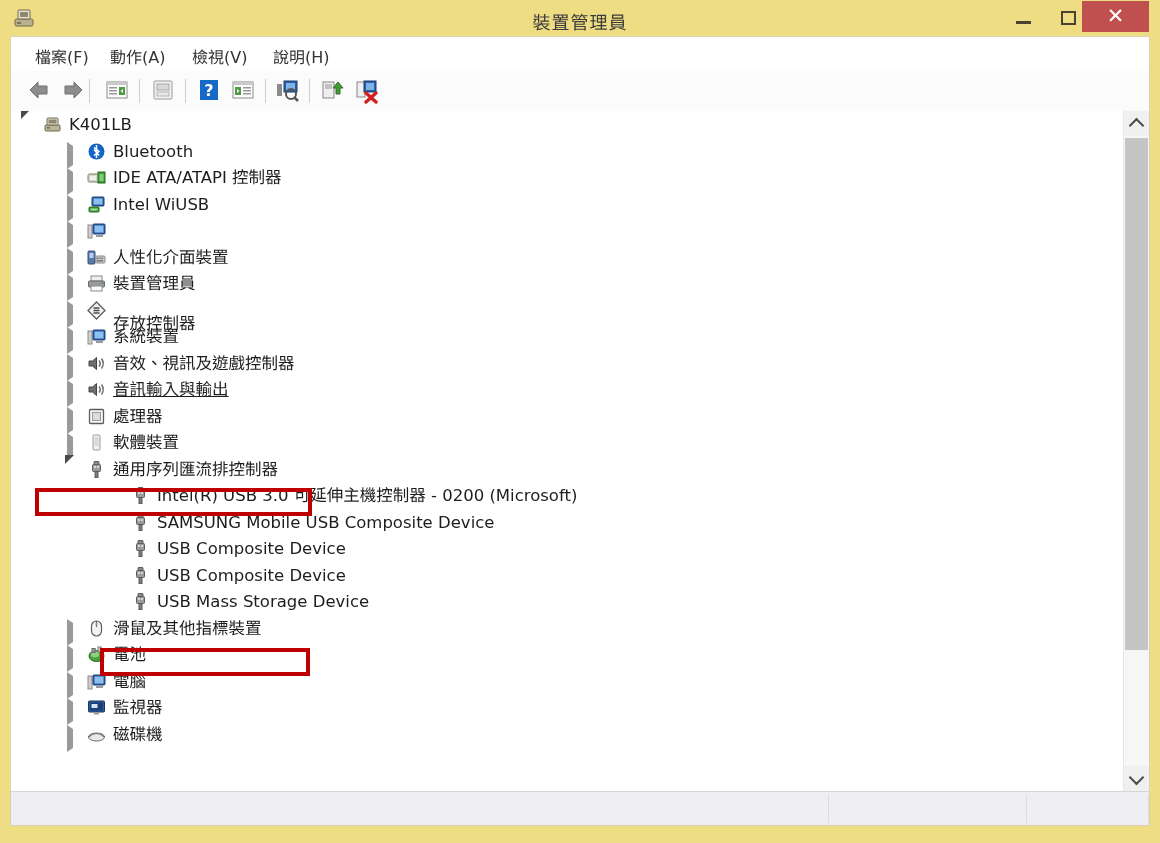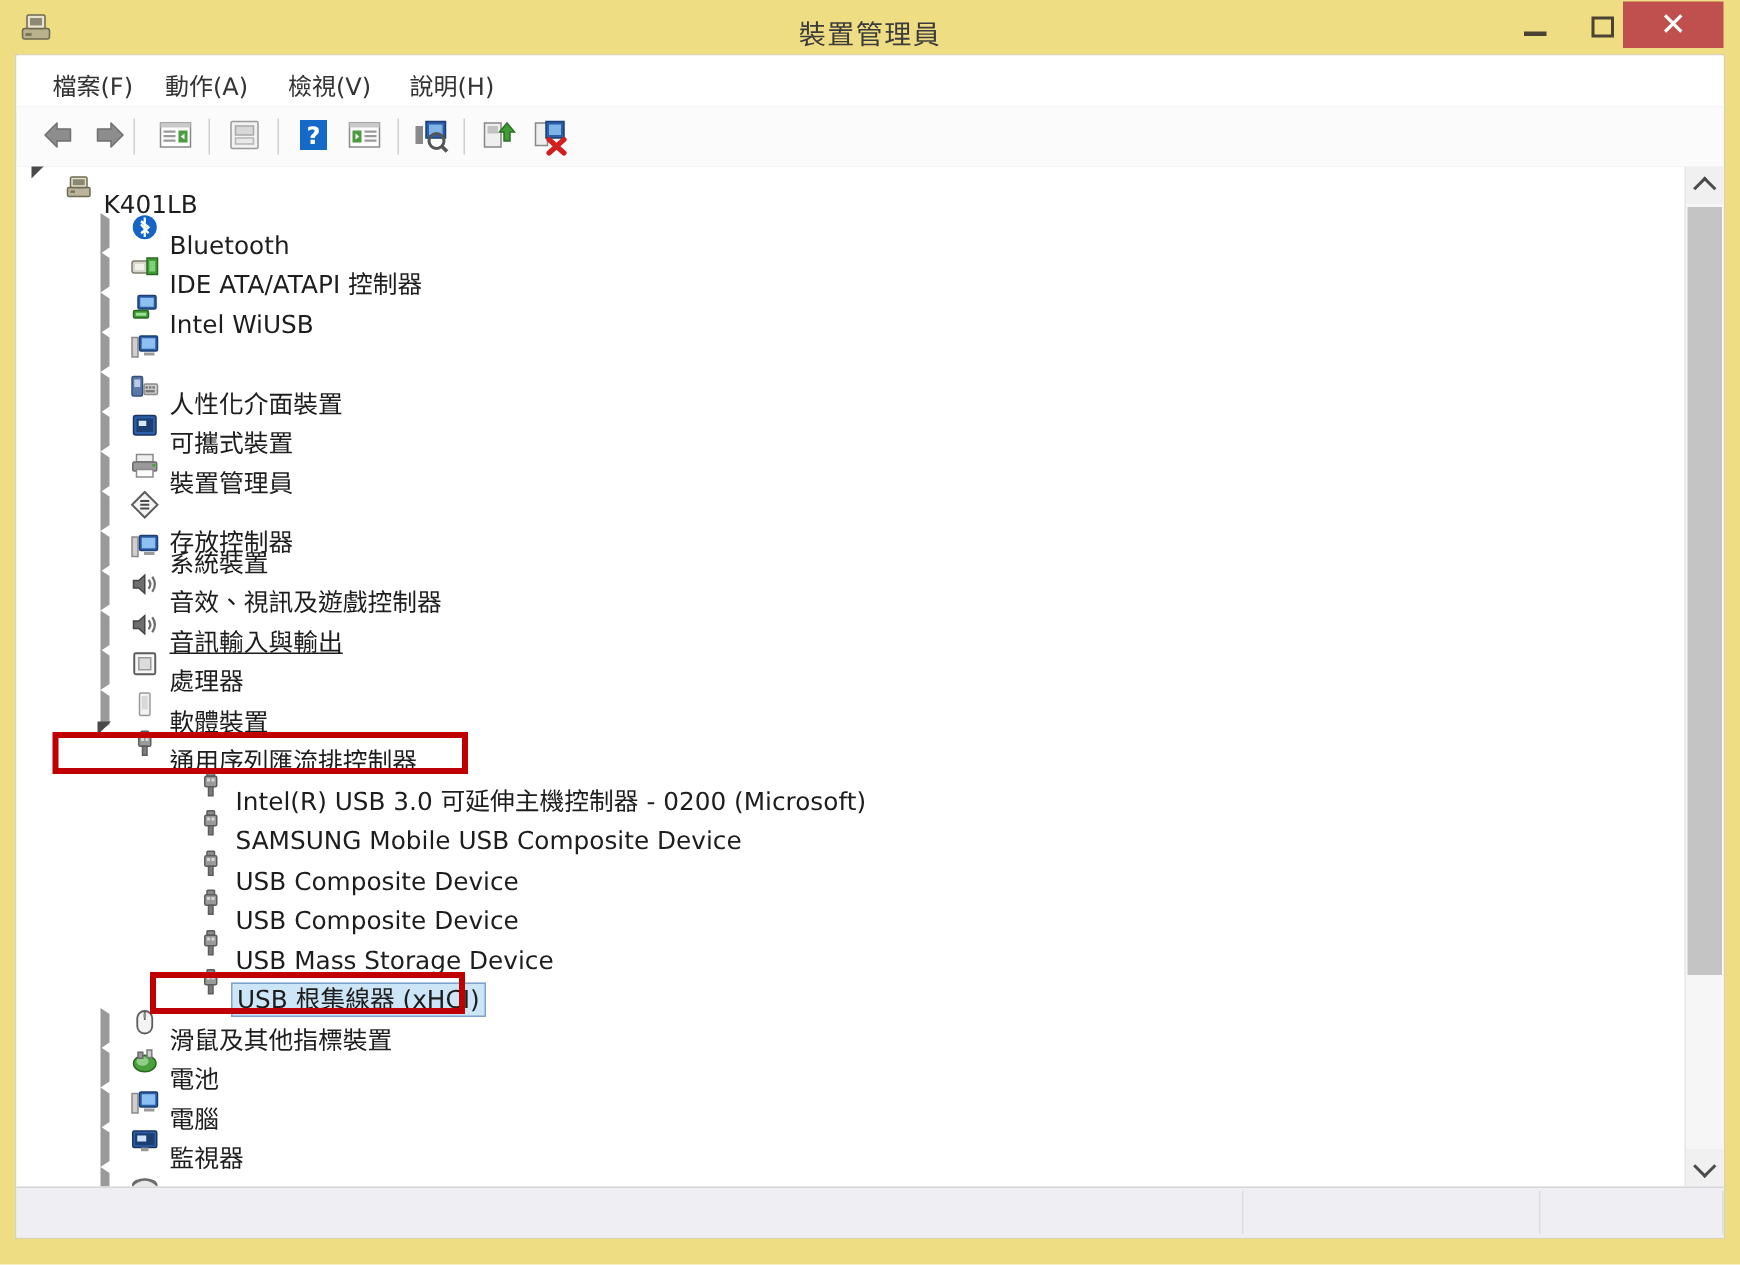--- a/index.html
+++ b/index.html
@@ -153,21 +153,21 @@
     top: 8px;
     width: 12px; height: 12px;
   }
   .row .ico {
     position: absolute;
     top: 4px;
     width: 19px; height: 19px;
   }
   .row .label {
     position: absolute;
-    top: 15px;
+    top: 3px;
     line-height: 21px;
   }
   .row.selected .label {
     background: #cde6f7;
     border: 1px solid #7da2ce;
     padding: 0 3px;
     margin-left: -3px;
     margin-top: -1px;
   }
 
@@ -407,29 +407,20 @@
                 <rect x="10" y="9.5" width="1.6" height="1.6" fill="#777"></rect>
                 <rect x="12.3" y="9.5" width="1.6" height="1.6" fill="#777"></rect>
                 <rect x="14.6" y="9.5" width="1.6" height="1.6" fill="#777"></rect>
                 <rect x="10" y="12" width="6.2" height="1.6" fill="#777"></rect>
               </svg></span>
             <span class="label" style="left: 102px;">人性化介面裝置</span>
           </div>
           <div class="row">
             <span class="expander" style="left: 54px;"><span class="tri-collapsed"></span></span>
             <span class="ico" style="left: 76px;"><svg width="19" height="19" viewBox="0 0 19 19">
-                <rect x="2" y="3" width="15" height="13" rx="1.5" fill="#2b5fa8" stroke="#19355f"></rect>
-                <rect x="4" y="5" width="11" height="9" fill="#1b3f73"></rect>
-                <rect x="5.5" y="6.5" width="5" height="3.5" fill="#d8e7f7"></rect>
-              </svg></span>
-            <span class="label" style="left: 102px;">可攜式裝置</span>
-          </div>
-          <div class="row">
-            <span class="expander" style="left: 54px;"><span class="tri-collapsed"></span></span>
-            <span class="ico" style="left: 76px;"><svg width="19" height="19" viewBox="0 0 19 19">
                 <rect x="4" y="2" width="11" height="5" fill="#efefef" stroke="#8a8a8a"></rect>
                 <rect x="1.5" y="7" width="16" height="6" rx="1" fill="#9a9a9a" stroke="#6b6b6b"></rect>
                 <rect x="4" y="12" width="11" height="5" fill="#fbfbfb" stroke="#8a8a8a"></rect>
                 <rect x="14.5" y="8.5" width="2" height="1.5" fill="#3f9d34"></rect>
               </svg></span>
             <span class="label" style="left: 102px;">裝置管理員</span>
           </div>
           <div class="row">
             <span class="expander" style="left: 54px;"><span class="tri-collapsed"></span></span>
             <span class="ico" style="left: 76px;"><svg width="19" height="19" viewBox="0 0 19 19">
@@ -535,30 +526,20 @@
           </div>
           <div class="row">
             <span class="ico" style="left: 120px;"><svg width="19" height="19" viewBox="0 0 19 19">
                 <rect x="7" y="1.5" width="5" height="3" rx="0.5" fill="#8a8a8a" stroke="#5c5c5c"></rect>
                 <rect x="5.5" y="4.5" width="8" height="7" rx="1" fill="#9a9a9a" stroke="#5c5c5c"></rect>
                 <rect x="7" y="6" width="2" height="2" fill="#d8d8d8"></rect>
                 <rect x="10" y="6" width="2" height="2" fill="#d8d8d8"></rect>
                 <rect x="8" y="11.5" width="3" height="6" fill="#7d7d7d" stroke="#5c5c5c"></rect>
               </svg></span>
             <span class="label" style="left: 146px;">USB Mass Storage Device</span>
-          </div>
-          <div class="row selected">
-            <span class="ico" style="left: 120px;"><svg width="19" height="19" viewBox="0 0 19 19">
-                <rect x="7" y="1.5" width="5" height="3" rx="0.5" fill="#8a8a8a" stroke="#5c5c5c"></rect>
-                <rect x="5.5" y="4.5" width="8" height="7" rx="1" fill="#9a9a9a" stroke="#5c5c5c"></rect>
-                <rect x="7" y="6" width="2" height="2" fill="#d8d8d8"></rect>
-                <rect x="10" y="6" width="2" height="2" fill="#d8d8d8"></rect>
-                <rect x="8" y="11.5" width="3" height="6" fill="#7d7d7d" stroke="#5c5c5c"></rect>
-              </svg></span>
-            <span class="label" style="left: 146px;">USB 根集線器 (xHCI)</span>
           </div>
           <div class="row">
             <span class="expander" style="left: 54px;"><span class="tri-collapsed"></span></span>
             <span class="ico" style="left: 76px;"><svg width="19" height="19" viewBox="0 0 19 19">
                 <rect x="4.5" y="2" width="10" height="15" rx="5" fill="#f3f3f3" stroke="#5c5c5c" stroke-width="1.2"></rect>
                 <line x1="9.5" y1="2" x2="9.5" y2="8" stroke="#5c5c5c" stroke-width="1.1"></line>
                 <rect x="8.6" y="3.5" width="1.8" height="3.2" rx="0.9" fill="#8f8f8f"></rect>
               </svg></span>
             <span class="label" style="left: 102px; text-align: right;">滑鼠及其他指標裝置</span>
           </div>

